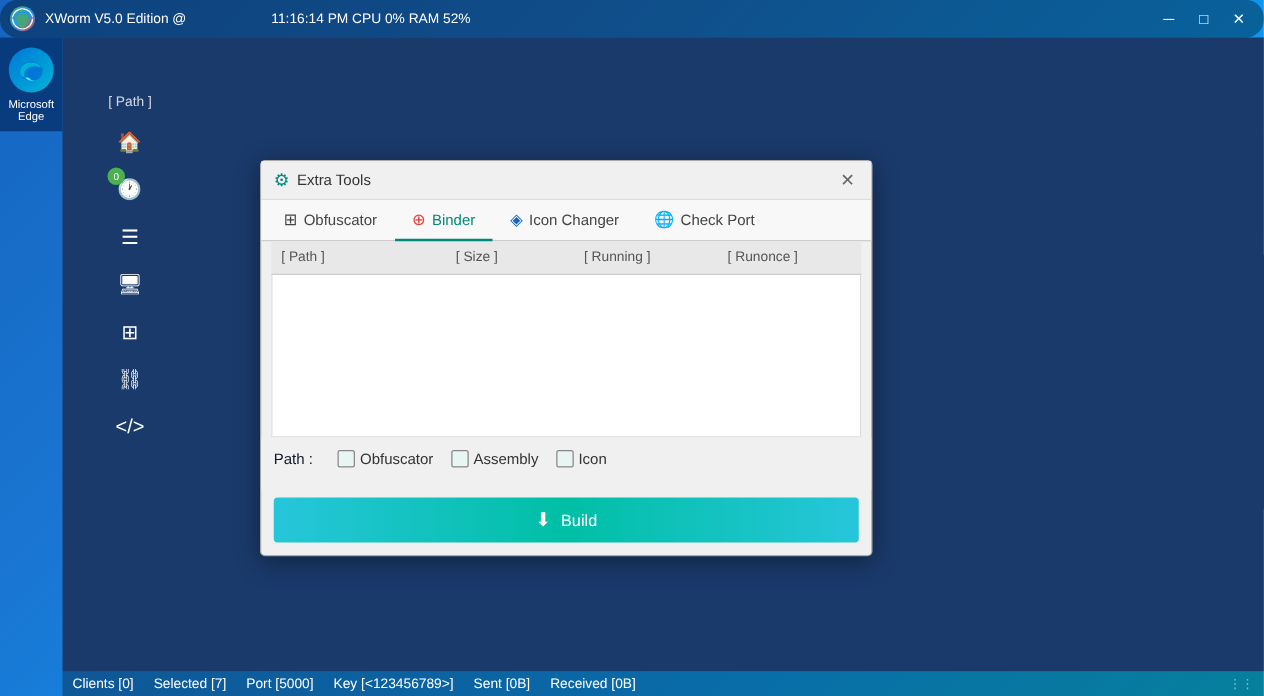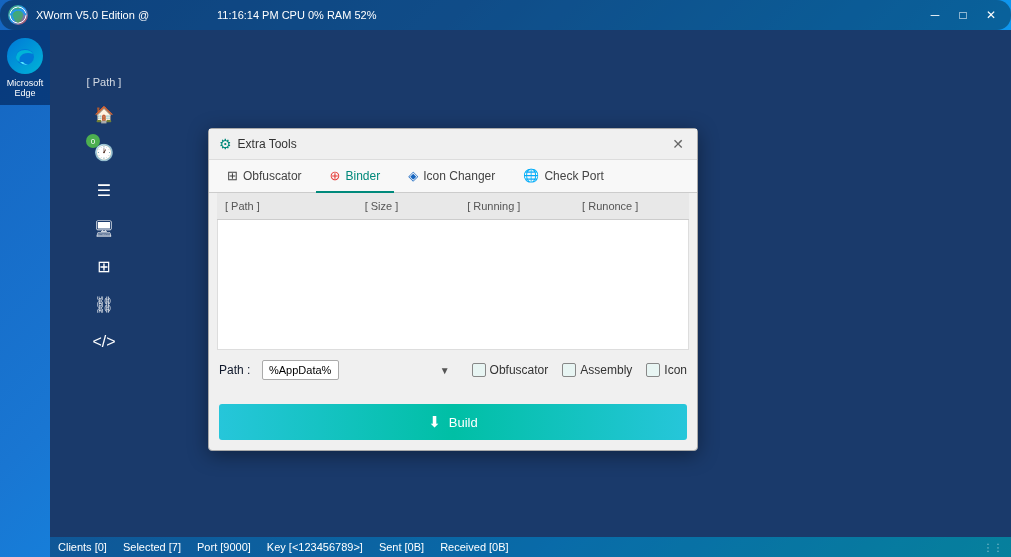--- a/index.html
+++ b/index.html
@@ -454,28 +454,20 @@
           <span class="table-col">[ Size ]</span>
           <span class="table-col">[ Running ]</span>
           <span class="table-col">[ Runonce ]</span>
         </div>
         <div class="table-body"></div>
       </div>
 
       <div class="bottom-controls">
         <div class="path-row">
           <span class="path-label">Path :</span>
-          <div class="select-wrapper">
-            <select class="path-select">
-              <option>%AppData%</option>
-              <option>%Temp%</option>
-              <option>%System%</option>
-            </select>
-            <span class="select-arrow">▼</span>
-          </div>
           <div class="checkboxes-row">
             <label class="cb-item">
               <div class="cb-box"></div>
               <span>Obfuscator</span>
             </label>
             <label class="cb-item">
               <div class="cb-box"></div>
               <span>Assembly</span>
             </label>
             <label class="cb-item">
@@ -492,18 +484,18 @@
           <span>Build</span>
         </button>
       </div>
     </div>
   </div>
 </div>
 
 <div class="status-bar">
   <span>Clients [0]</span>
   <span>Selected [7]</span>
-  <span>Port [9000]</span>
+  <span>Port [5000]</span>
   <span>Key [&lt;123456789&gt;]</span>
   <span>Sent [0B]</span>
   <span>Received [0B]</span>
   <span class="status-resize">⋮⋮</span>
 </div>
 
 </body></html>

